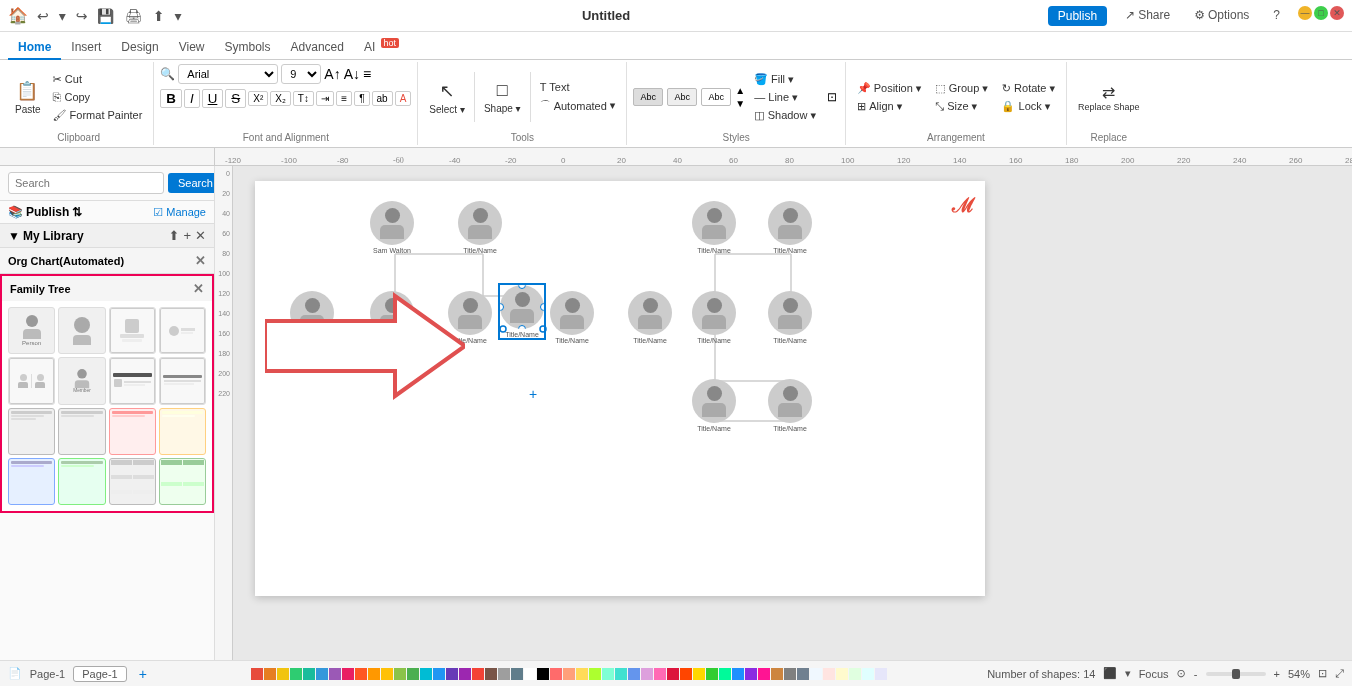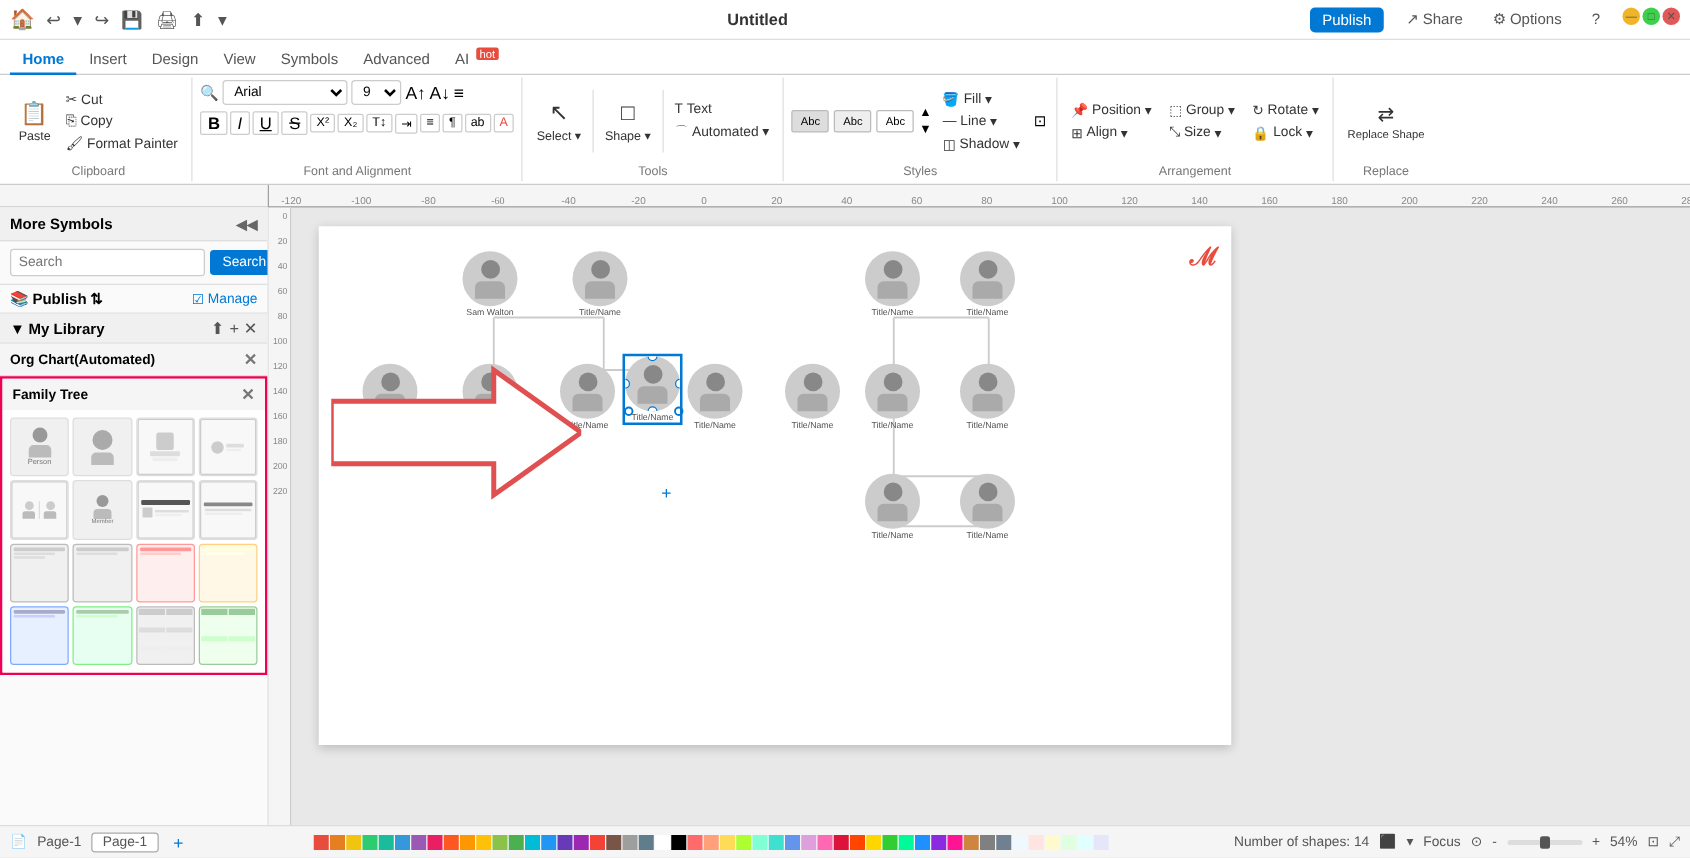--- a/index.html
+++ b/index.html
@@ -380,24 +380,20 @@
         <span style="position: absolute; left: 1018px; bottom: 0px; font-size: 8px; color: rgb(136, 136, 136);">240</span>
         <span style="position: absolute; left: 1074px; bottom: 0px; font-size: 8px; color: rgb(136, 136, 136);">260</span>
         <span style="position: absolute; left: 1130px; bottom: 0px; font-size: 8px; color: rgb(136, 136, 136);">280</span>
       </div>
   </div>
 </div>
 
 <div class="main-layout">
 
   <div class="sidebar">
-    <div class="sidebar-header">
-      <span>More Symbols</span>
-      <span style="cursor:pointer; font-size:11px; color:#666;">◀◀</span>
-    </div>
     <div class="sidebar-search">
       <input type="text" placeholder="Search" style="">
       <button>Search</button>
     </div>
     <div class="library-header">
       <div class="library-header-left">
         <span>📚</span>
         <span>Publish</span>
         <span style="cursor:pointer;">⇅</span>
       </div>

